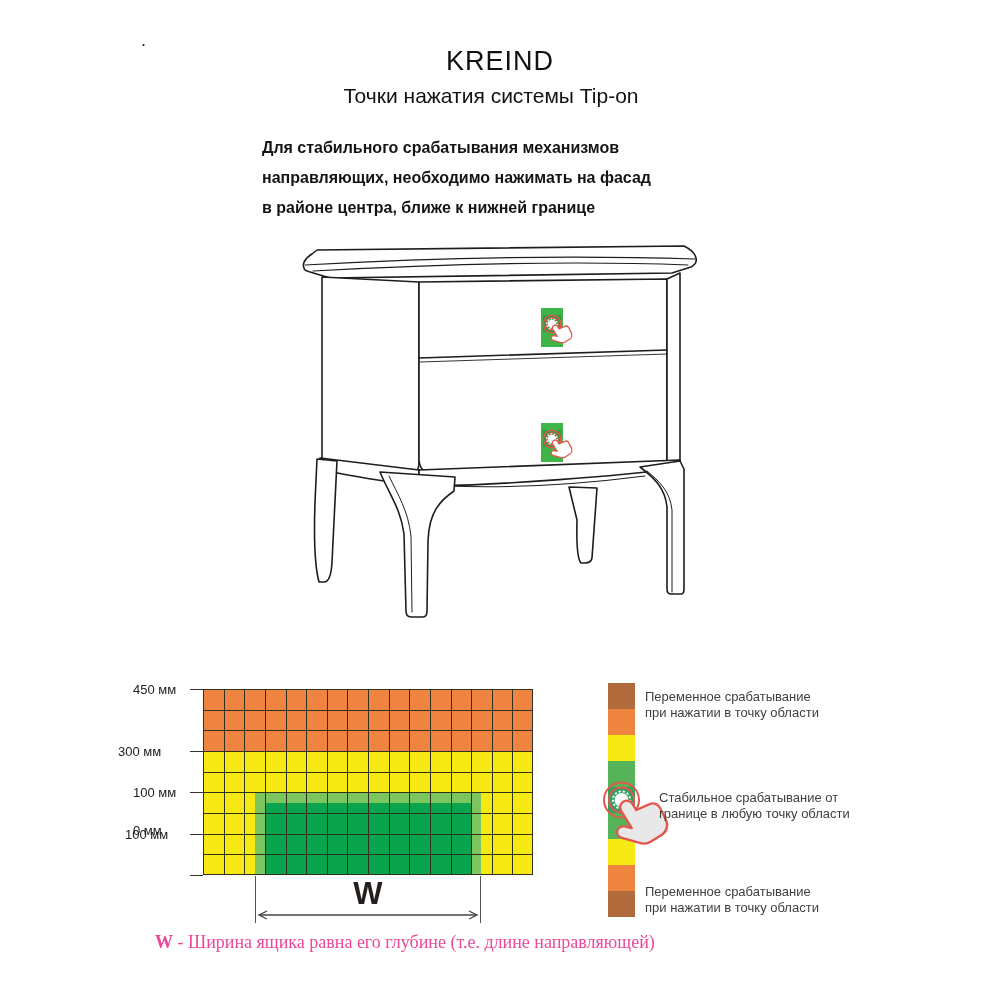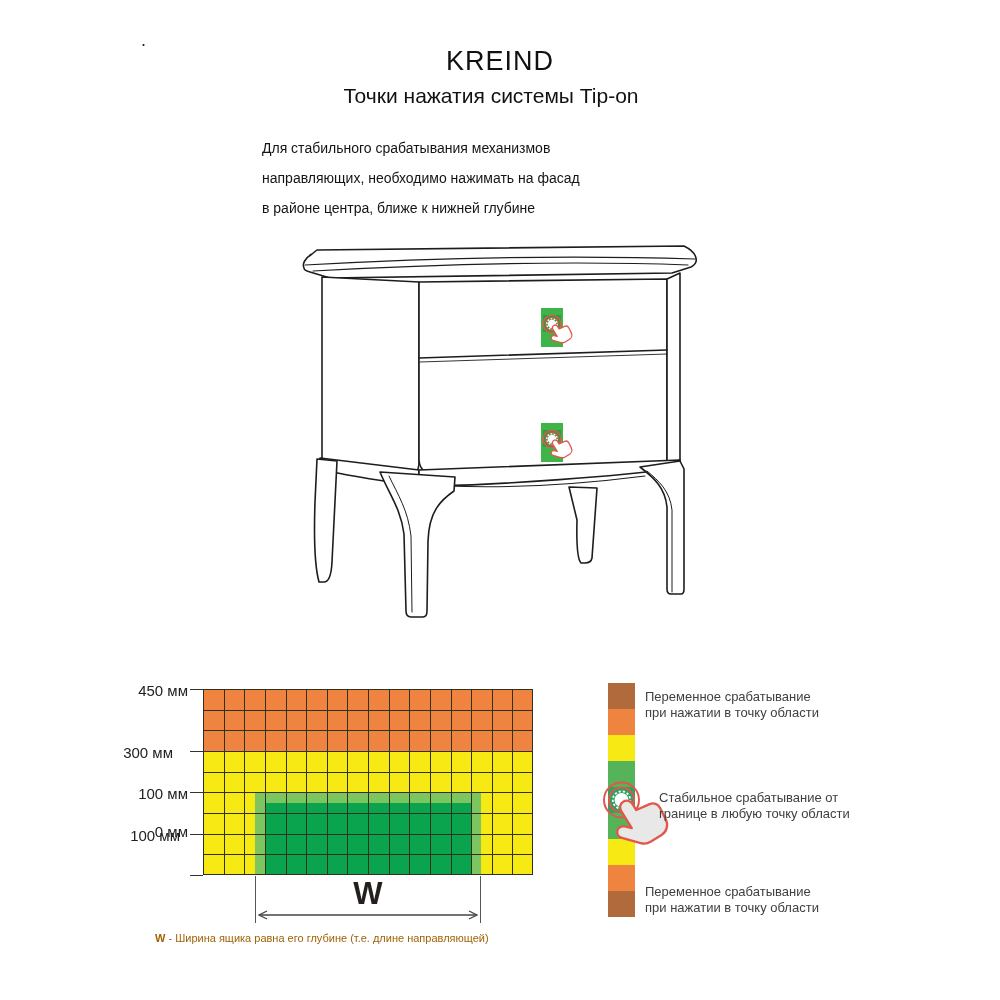--- a/index.html
+++ b/index.html
@@ -2,48 +2,48 @@
 <html style="--c-orange: #EF8340; --c-yellow: #F7E914; --c-green_light: #7DC55F; --c-green_dark: #0AA44F; --c-brown: #B06A3C; --c-legend_green: #55B45A; --c-legend_green_dark: #2FA163; --c-press_green: #3DB549; --c-press_green_dark: #2E9A44; --c-hand_red: #E2574C; --c-grid_line: #30301E;"><head>
 <meta charset="utf-8">
 <style>
   html,body{margin:0;padding:0;background:#fff;}
   .page{position:relative;width:1000px;height:1000px;background:#fff;overflow:hidden;
         font-family:"Liberation Sans","DejaVu Sans",sans-serif;color:#1c1c1c;}
   .abs{position:absolute;}
   .stray{left:141px;top:30px;font-size:18px;color:#222;}
   .title{left:0;right:0;top:46px;text-align:center;font-size:27px;letter-spacing:1px;color:#111;}
   .subtitle{left:0;right:18px;top:84px;text-align:center;font-size:21px;color:#111;}
-  .intro{left:262px;top:133px;font-size:14px;line-height:30px;color:#141414;}
+  .intro{left:262px;top:133px;font-size:16px;line-height:30px;color:#141414;font-weight:bold;}
   .cabinet{left:250px;top:240px;}
   .hand{fill:#fff;stroke:var(--c-hand_red);stroke-width:2.2;stroke-linejoin:round;stroke-linecap:round;}
   .hand-gray{fill:#e8e8e8;stroke-width:1.6;}
   .arc{fill:none;stroke:var(--c-hand_red);stroke-width:1.5;}
   .arc2{fill:none;stroke:var(--c-hand_red);stroke-width:2;}
   
   .grid{left:203px;top:689px;width:330px;height:186px;background:var(--c-yellow);}
   .zone-orange{left:0;top:0;width:330px;height:62px;background:var(--c-orange);}
   .zone-green-light{left:51.5px;top:103px;width:226px;height:83px;background:var(--c-green_light);}
   .zone-green-dark{left:62px;top:114px;width:206px;height:72px;background:var(--c-green_dark);}
   .gridlines{left:0;top:0;width:330px;height:186px;
     background:
       repeating-linear-gradient(to right, var(--c-grid_line) 0 1px, transparent 1px 20.625px),
       repeating-linear-gradient(to bottom, var(--c-grid_line) 0 1px, transparent 1px 20.667px);
     box-shadow:inset 0 0 0 1px var(--c-grid_line);}
-  .axis-label{width:55px;text-align:right;font-size:15px;color:#222;}
+  .axis-label{width:55px;font-size:13px;color:#222;}
   .tick{left:190px;width:13px;height:1.3px;background:#333;}
   .ax0{left:133px;top:682px;} .t0{top:688.5px;}
   .ax1{left:118px;top:744px;} .t1{top:750.5px;}
   .ax2{left:133px;top:785px;} .t2{top:791.8px;}
   .ax3{left:125px;top:827px;} .t3{top:833.5px;}
   .ax4{left:133px;top:823px;} .t4{top:874.5px;}
   .wline{width:1.2px;height:47px;background:#555;top:876px;}
   .wl-a{left:255px;} .wl-b{left:480px;}
   .wlabel{left:255px;top:876px;width:226px;text-align:center;font-size:31px;font-weight:bold;color:#241f1c;}
   .warrow{left:255px;top:907px;}
-  .caption{left:155px;top:932px;font-size:11px;color:#a16207;}
+  .caption{left:155px;top:932px;font-size:18px;color:#ec4899;font-family:Liberation Serif, serif;}
   
   .legend-bar{left:608px;top:683px;width:27px;height:234px;display:flex;flex-direction:column;}
   .leg-seg{width:27px;height:26px;flex:0 0 26px;}
   .leg-dark{left:608px;top:787px;width:27px;height:26px;background:var(--c-legend_green_dark);}
   .legend-icon{left:594px;top:776px;}
   .leg-label{font-size:13px;line-height:15.5px;color:#404040;}
   .ll-top{left:645px;top:689px;}
   .ll-mid{left:659px;top:790px;}
   .ll-bot{left:645px;top:884px;}
 </style>
@@ -52,21 +52,21 @@
 
 <div class="page">
 
   <div class="abs stray">.</div>
   <div class="abs title">KREIND</div>
   <div class="abs subtitle">Точки нажатия системы Tip-on</div>
 
   <div class="abs intro">
     <div>Для стабильного срабатывания механизмов</div>
     <div>направляющих, необходимо нажимать на фасад</div>
-    <div>в районе центра, ближе к нижней глубине</div>
+    <div>в районе центра, ближе к нижней границе</div>
   </div>
 
   <svg class="abs cabinet" viewBox="250 240 460 400" width="460" height="400">
     <g fill="#fff" stroke="#1d1d1b" stroke-width="1.6" stroke-linejoin="round" stroke-linecap="round">
 
       <path d="M304,268 C302,264 305,258 312,254 L317,250 L684,246 C690,249 695,253 696,258 C697,262 695,265 691,267 L672,273 L330,278 L310,272 C306,271 304,270 304,268 Z"></path>
       <path fill="none" stroke-width="1.1" d="M305,265 C430,258 570,255 695,259"></path>
       <path fill="none" stroke-width="1.1" d="M313,271 C440,264 580,261 688,265"></path>
 
       <path d="M322,277 L419,282 L419,462 Q419,476 407,474 L322,459 Z"></path>

